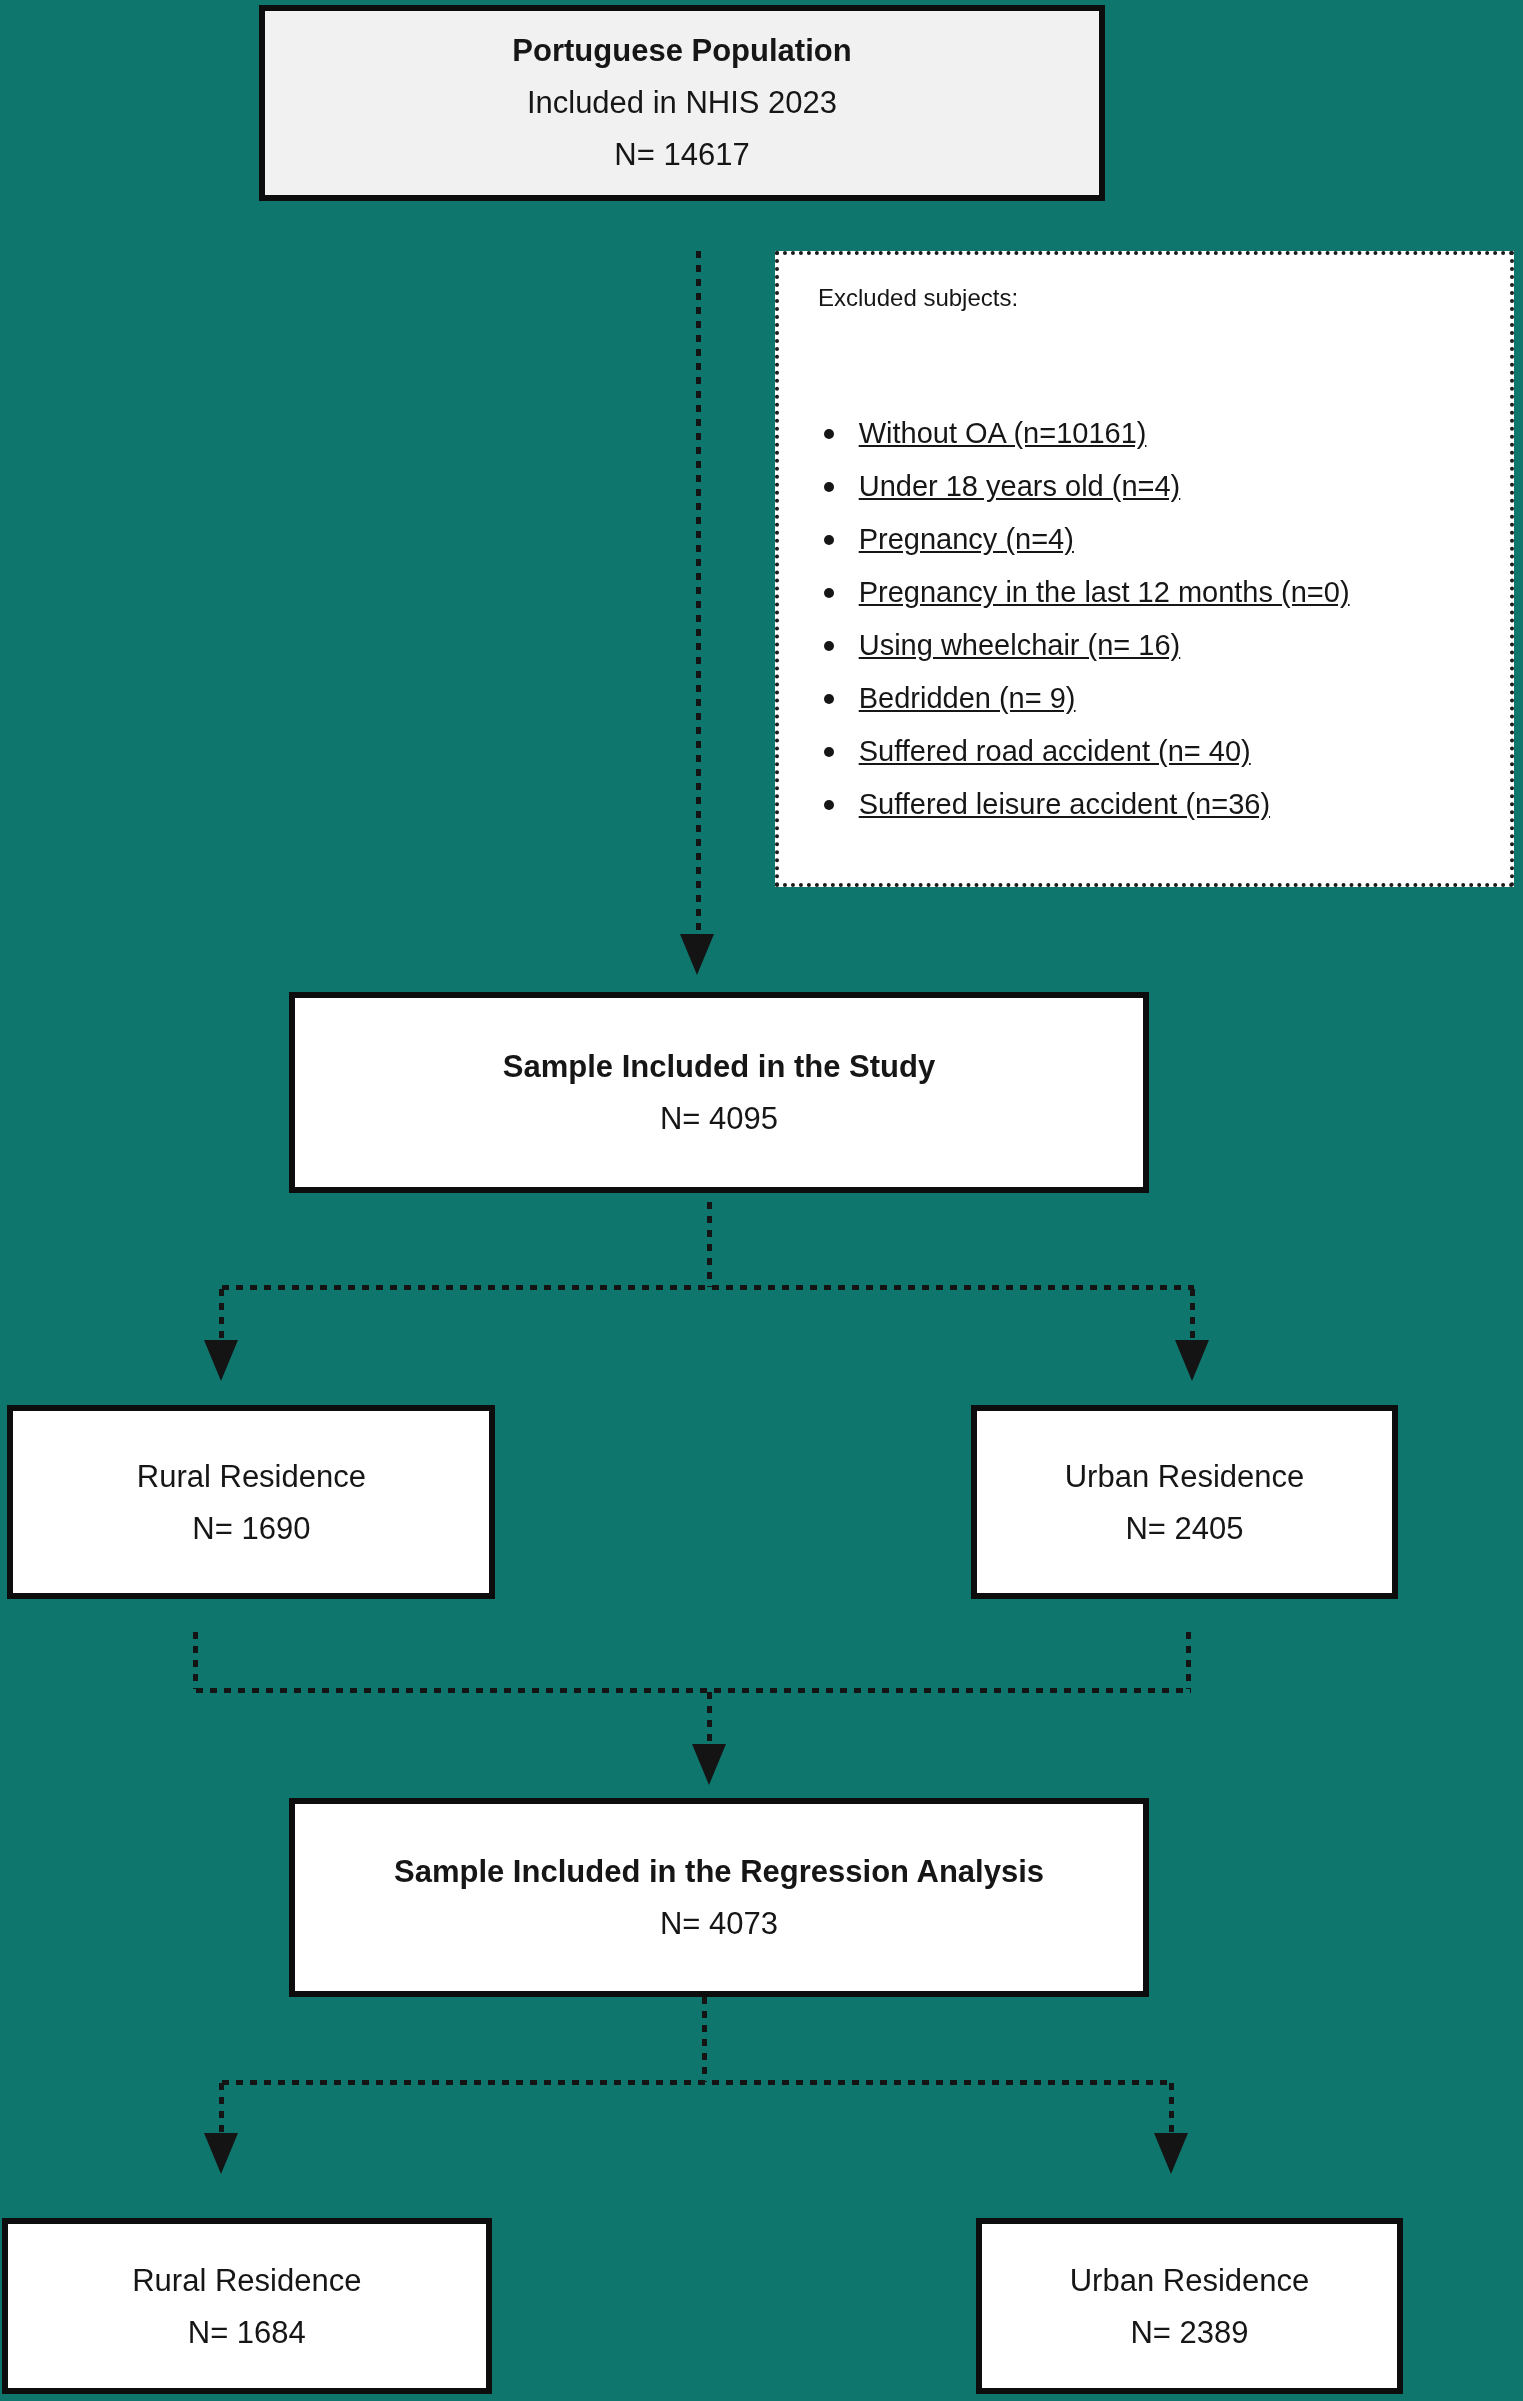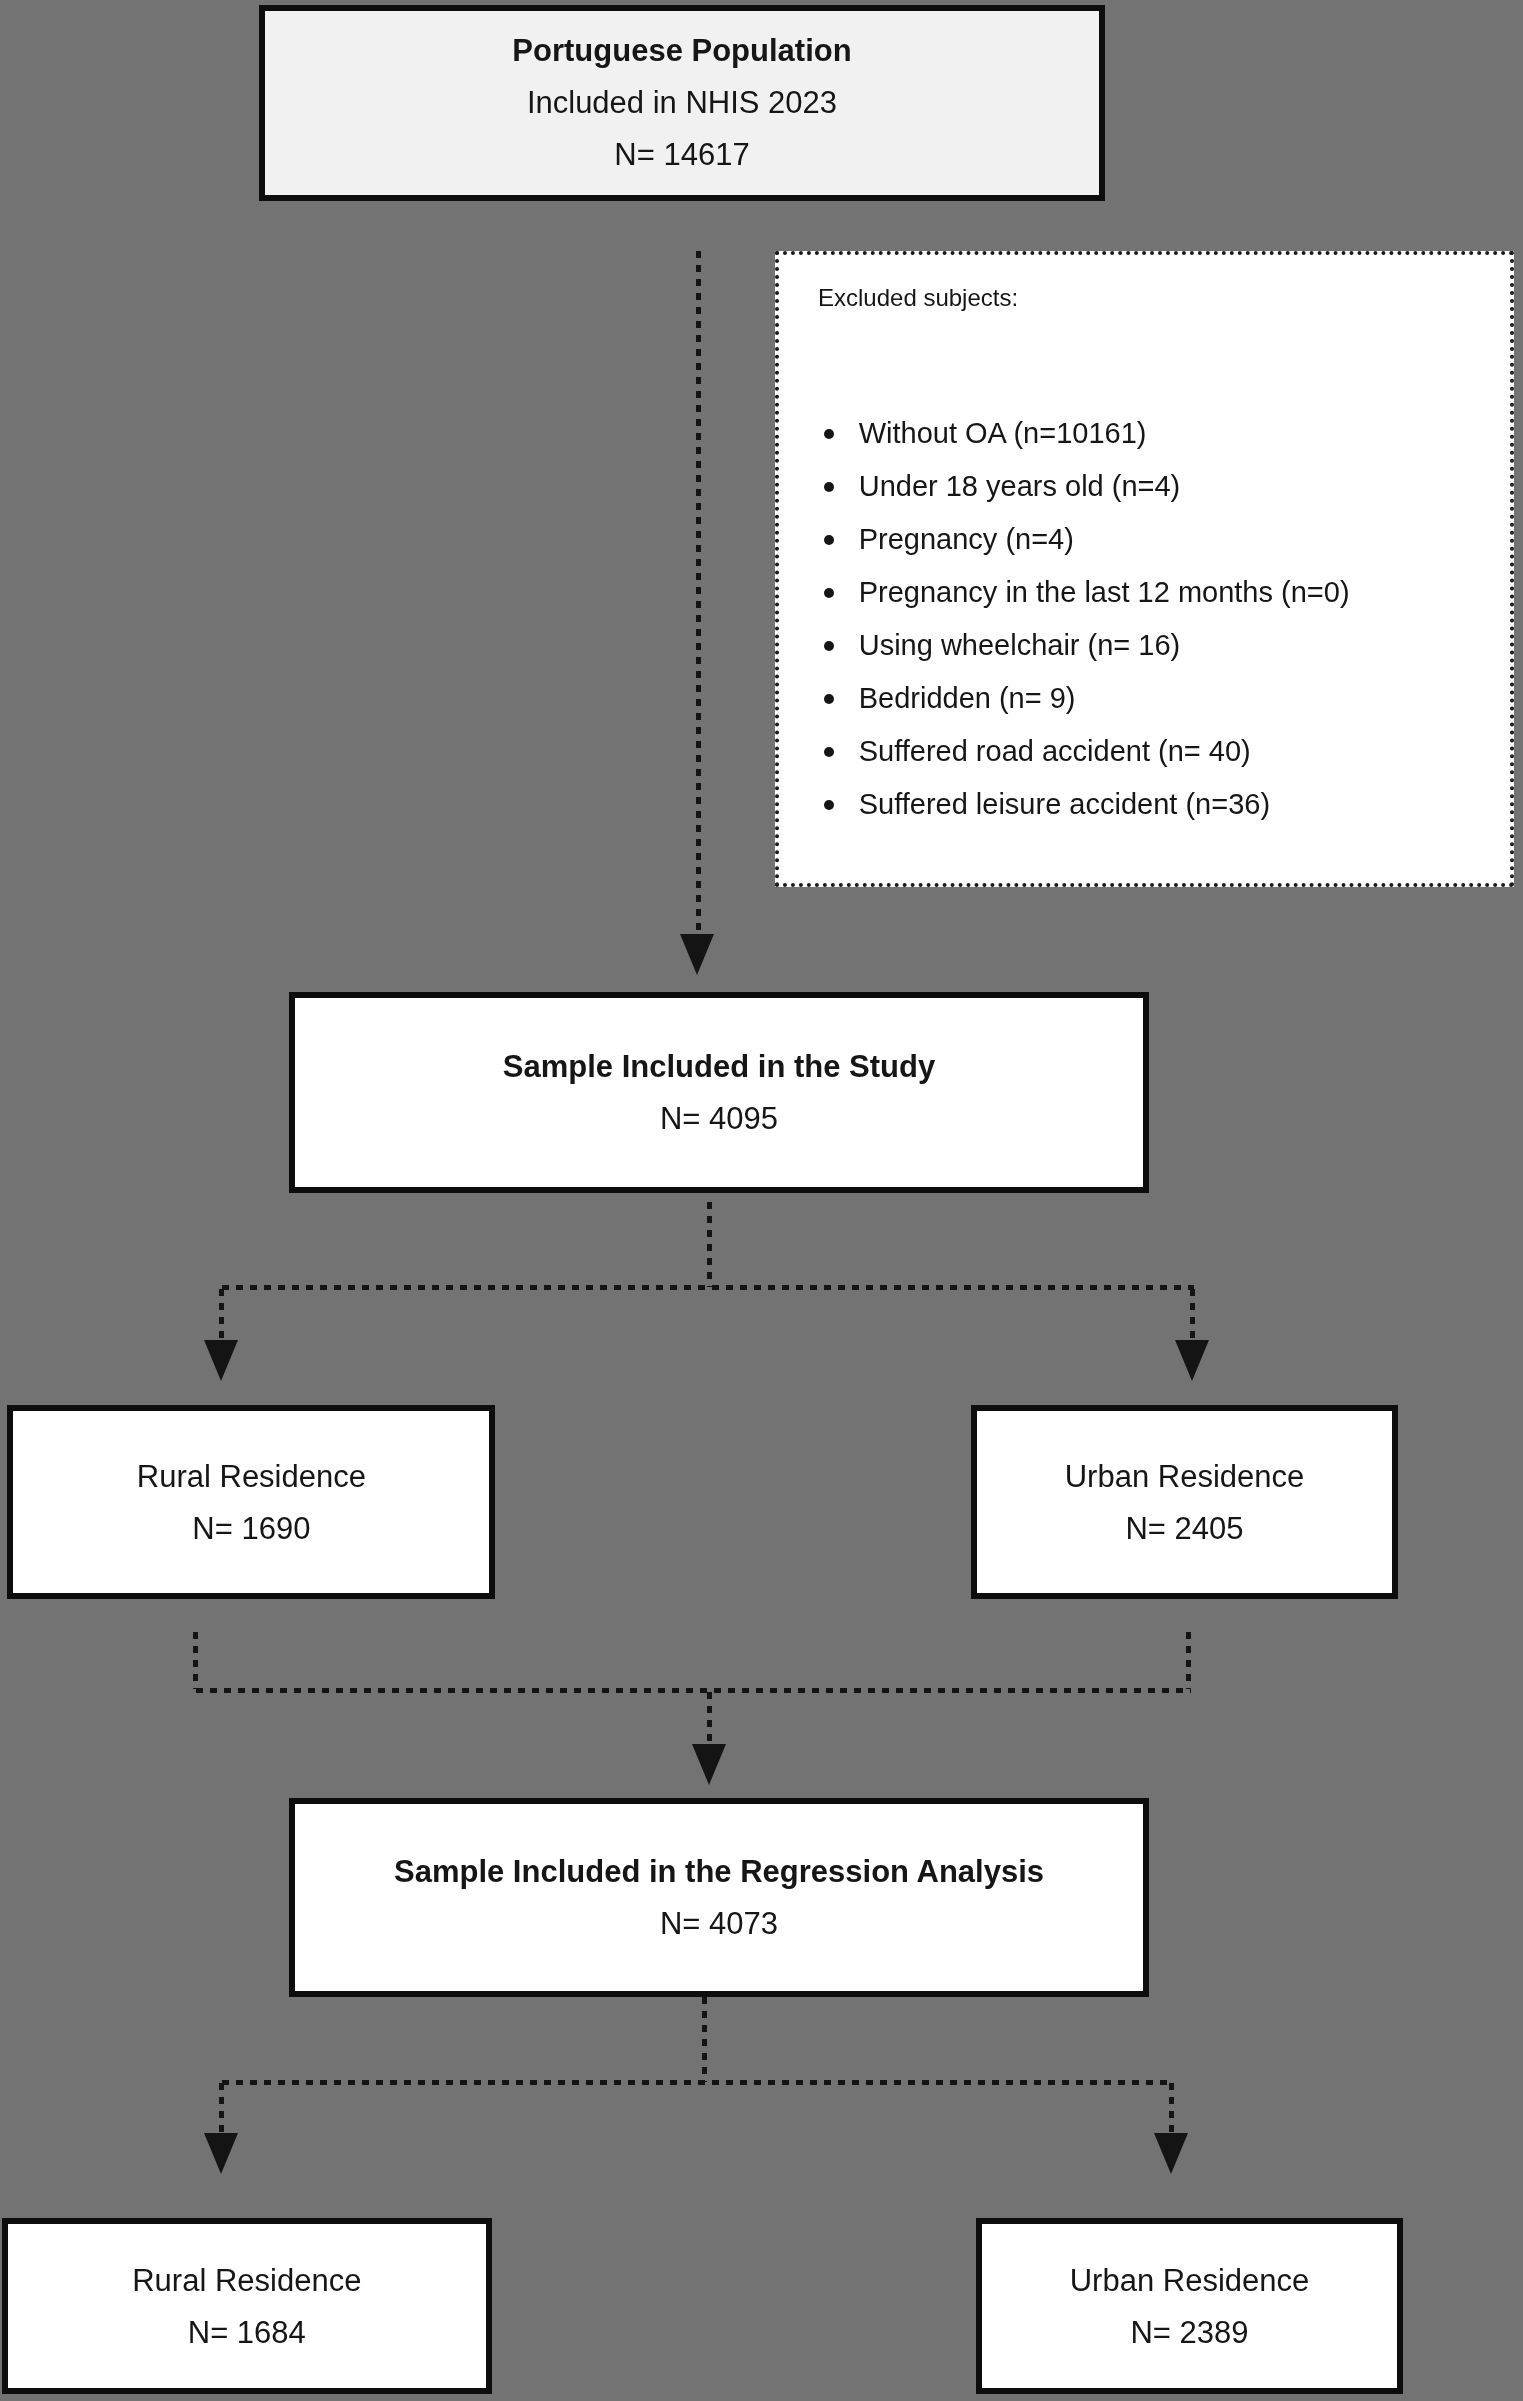--- a/index.html
+++ b/index.html
@@ -1,19 +1,19 @@
 <!DOCTYPE html>
 <html style="font-size:15px"><head>
 <meta charset="utf-8">
 <style>
   html,body{margin:0;padding:0;background:#ffffff;}
   .canvas{
     position:relative;
     width:1523px;height:2401px;
-    background:#737373;
+    background:#0f766e;
     font-family:"Liberation Sans", sans-serif;
     color:#161616;
     overflow:hidden;
   }
   
   .fbox{
     position:absolute;
     box-sizing:border-box;
     border:6.5px solid #0d0d0d;
     background:#ffffff;
@@ -27,21 +27,21 @@
   .graybg{background:#f1f1f1;}
   
   .xbox{
     position:absolute;
     box-sizing:border-box;
     border:4.6px dotted #1b1b1b;
     background:#ffffff;
     padding:18.5px 15px 9.2px 39px;
   }
   .xtitle{font-size:24px;line-height:41px;margin-top:3.7px;}
-  .xlist{list-style:none;margin:89px 0 0 0;padding:0;}
+  .xlist{list-style:none;margin:89px 0 0 0;padding:0;text-decoration:underline;}
   .xlist li{
     display:flex;align-items:center;gap:25px;
     height:53px;font-size:29px;
   }
   .dot{
     width:10.2px;height:10.2px;border-radius:50%;
     background:#161616;flex:0 0 auto;margin-left:5.5px;
   }
   
   .vline{

